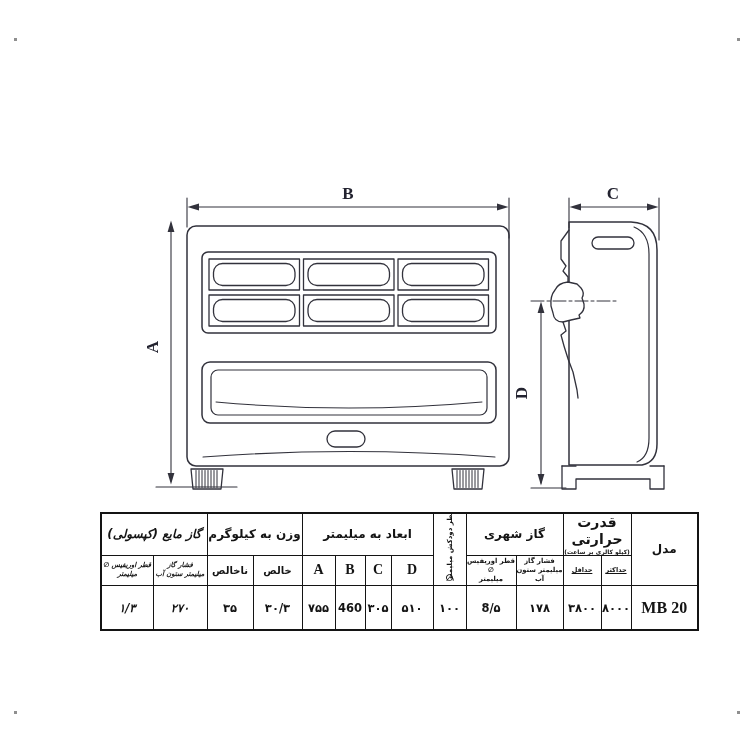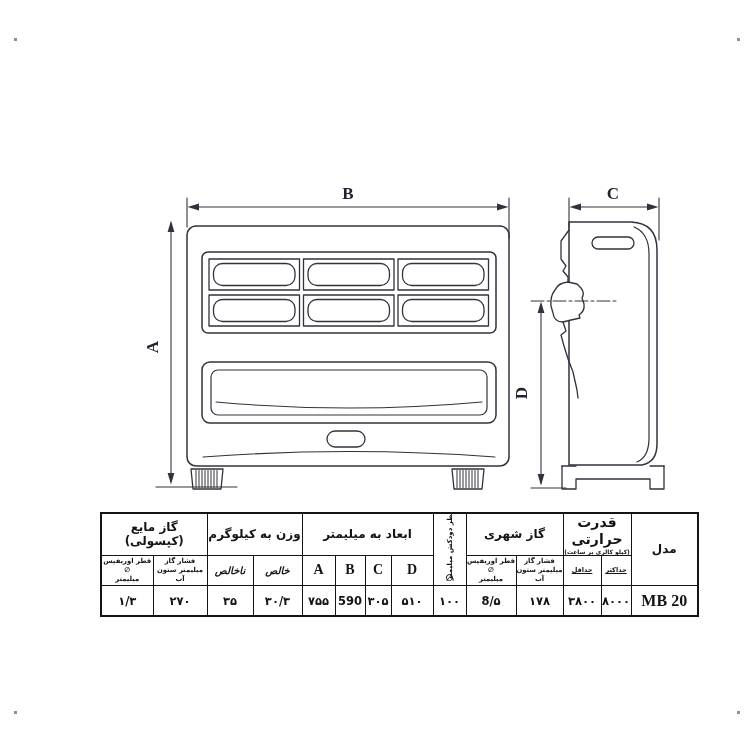--- a/index.html
+++ b/index.html
@@ -12,31 +12,31 @@
   
   .spec-table{
     position:absolute;left:100px;top:512px;
     border-collapse:collapse;table-layout:fixed;direction:ltr;
     border:2px solid #141414;background:#fff;
   }
   .spec-table td{
     border:1.5px solid #141414;text-align:center;vertical-align:middle;
     padding:0;font-weight:bold;color:#141414;direction:rtl;overflow:hidden;
   }
-  tr.r1{height:36px;}  tr.r2{height:30px;}  tr.r3{height:31px;}
+  tr.r1{height:36px;}  tr.r2{height:30px;}  tr.r3{height:45px;}
   .hdr{font-size:12px;}
   .hdr-sm{font-size:14px;line-height:1.2;}
   .hdr-xs{font-size:6px;line-height:1.2;}
-  .sub-mid{font-size:10px;font-style:italic;}
+  .sub-mid{font-size:10px;}
   .sub-small{font-size:6.8px;line-height:1.35;}
   .sub-xs{font-size:6.5px;text-decoration:underline;}
   .dim-letter{font-family:"Liberation Serif","DejaVu Serif",serif;font-size:14px;direction:ltr;}
   .val{font-size:11.5px;}
   .val-latin{font-family:"Liberation Serif","DejaVu Serif",serif;font-size:16px;direction:ltr;}
-  .red{color:#e81a20;}
+  .red{color:#e81a20;font-style:italic;}
   .chimney-cell{position:relative;}
   .chimney-rot{
     position:absolute;top:44%;left:50%;
     transform:translate(-50%,-50%) rotate(-90deg);
     font-size:7px;font-weight:bold;white-space:nowrap;direction:rtl;
   }
   .chimney-sym{
     position:absolute;bottom:2px;left:50%;transform:translateX(-50%);
     font-size:9px;font-weight:bold;
   }
@@ -212,21 +212,21 @@
     </td>
     <td class="sub-xs">حداقل</td>
     <td class="sub-xs">حداکثر</td>
   </tr>
   <tr class="r3">
     <td class="val red">۱/۳</td>
     <td class="val red">۲۷۰</td>
     <td class="val">۳۵</td>
     <td class="val">۳۰/۳</td>
     <td class="val">۷۵۵</td>
-    <td class="val">590</td>
+    <td class="val">460</td>
     <td class="val">۳۰۵</td>
     <td class="val">۵۱۰</td>
     <td class="val">۱۰۰</td>
     <td class="val">8/۵</td>
     <td class="val">۱۷۸</td>
     <td class="val">۳۸۰۰</td>
     <td class="val">۸۰۰۰</td>
     <td class="val-latin">MB 20</td>
   </tr>
 </tbody>

